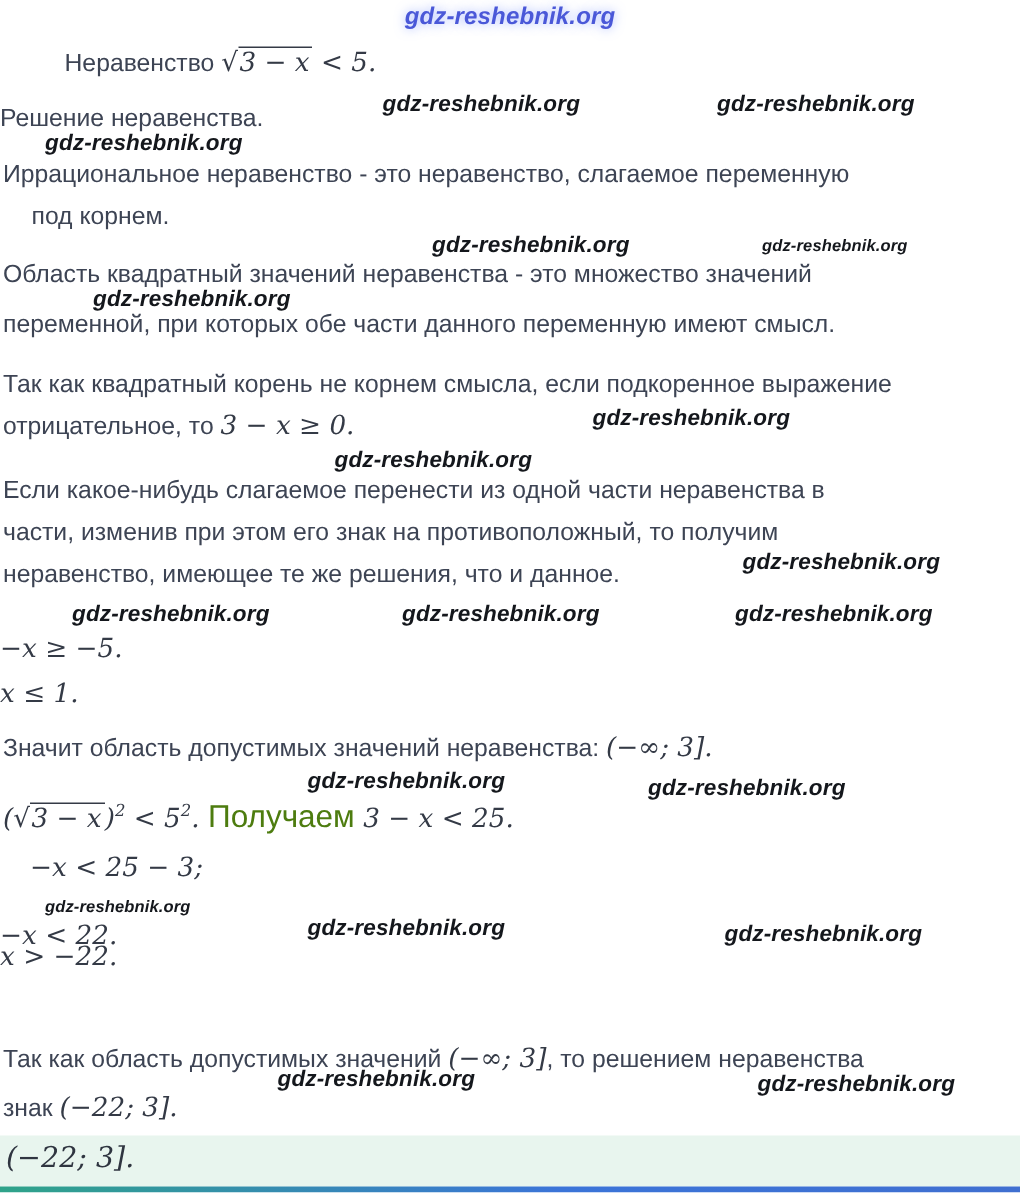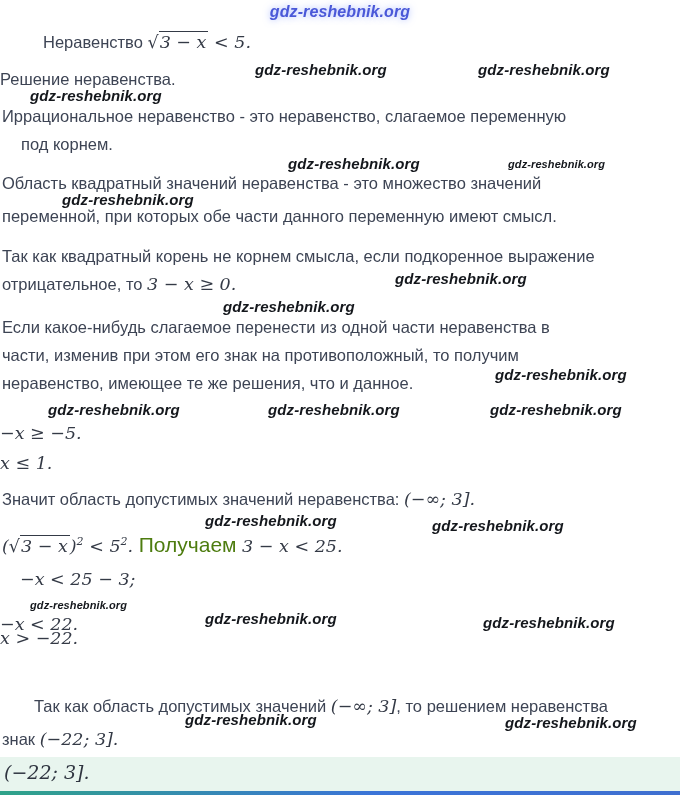--- a/index.html
+++ b/index.html
@@ -84,21 +84,21 @@
 
 <span class="wm wm-sm" style="left:30px;top:599px;">gdz-reshebnik.org</span>
 
 <div class="abs math" style="left:0;top:614px;">−x &lt; 22.</div>
 
 <span class="wm" style="left:205px;top:610px;">gdz-reshebnik.org</span>
 <span class="wm" style="left:483px;top:614px;">gdz-reshebnik.org</span>
 
 <div class="abs math" style="left:0;top:628px;">x &gt; −22.</div>
 
-<div class="abs p" style="left:2px;top:695px;margin-left:32px;">
+<div class="abs p" style="left:2px;top:695px;">
   <span>Так как область допустимых значений</span>
   <span class="math">(−∞; 3]</span><span>, то решением неравенства</span>
 </div>
 <div class="abs p" style="left:2px;top:728px;">
   <span>знак</span>
   <span class="math">(−22; 3].</span>
 </div>
 
 <span class="wm" style="left:185px;top:711px;">gdz-reshebnik.org</span>
 <span class="wm" style="left:505px;top:714px;">gdz-reshebnik.org</span>

